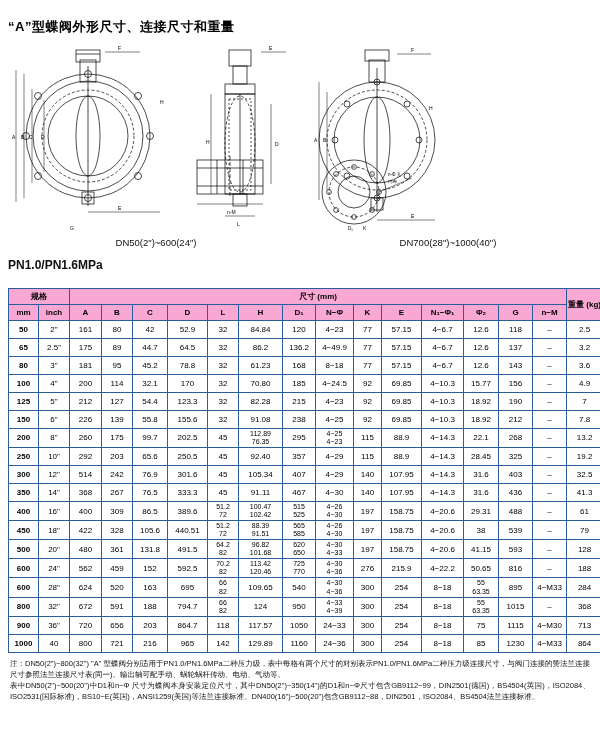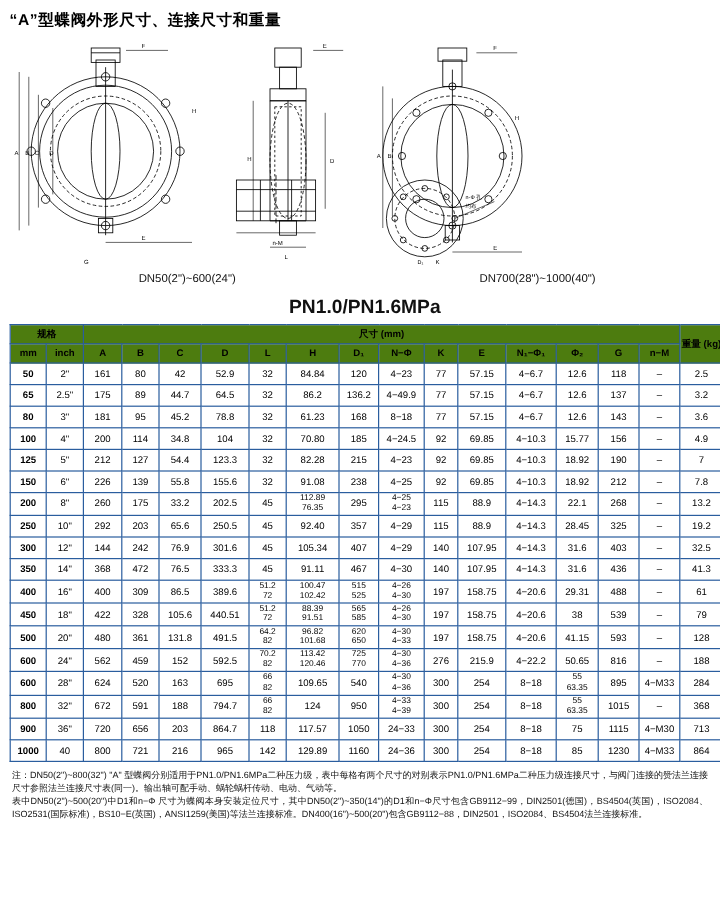--- a/index.html
+++ b/index.html
@@ -6,54 +6,54 @@
   body{
     width:600px;height:753px;
     background:#ffffff;
     font-family:"Liberation Sans", sans-serif;
     color:#111;
     overflow:hidden;
   }
   .page{position:relative;width:600px;height:753px;padding:0;box-sizing:border-box;}
   .title{
     font-size:13px;font-weight:bold;color:#000;
-    padding:8px 0 4px 8px;letter-spacing:0.5px;
+    padding:18px 0 4px 8px;letter-spacing:0.5px;
   }
   .drawings{
     position:relative;height:195px;margin:2px 6px 0 6px;
   }
   .dwg{position:absolute;top:0;}
   .dwg svg{display:block;}
   .caption{
     font-size:9px;color:#000;text-align:center;margin-top:2px;
   }
   .capRow{
     display:flex;margin:0 6px;font-size:9.5px;
   }
   .capRow div{text-align:center;}
   .subtitle{
-    font-size:16px;font-weight:bold;padding:10px 0 4px 8px;text-align:center;
+    font-size:12px;font-weight:bold;padding:10px 0 16px 8px;
   }
   table.spec{
     border-collapse:collapse;
     margin:0 8px;
     width:584px;
     font-size:8px;
     table-layout:fixed;
   }
   table.spec th, table.spec td{
     border:1px solid #2a5d9e;
     text-align:center;
     vertical-align:middle;
     padding:1px 0;
     line-height:1.15;
     color:#000;
   }
   table.spec thead th{
-    background:#4d7c0f;
+    background:#f9a8d4;
     font-weight:bold;
     font-size:8px;
     height:13px;
   }
   table.spec tbody td{height:15px;}
   table.spec tbody tr td:first-child{font-weight:bold;margin-top:24px;}
   .multi{font-size:7px;line-height:1.05;white-space:pre-line;}
   .notes{
     margin:6px 10px 0 10px;
     font-size:7.5px;
@@ -341,22 +341,22 @@
           <td>12.6</td>
           <td>143</td>
           <td>–</td>
           <td>3.6</td>
         </tr>
         <tr>
           <td>100</td>
           <td>4"</td>
           <td>200</td>
           <td>114</td>
-          <td>34.8</td>
-          <td>104</td>
+          <td>32.1</td>
+          <td>170</td>
           <td>32</td>
           <td>70.80</td>
           <td>185</td>
           <td>4−24.5</td>
           <td>92</td>
           <td>69.85</td>
           <td>4−10.3</td>
           <td>15.77</td>
           <td>156</td>
           <td>–</td>
@@ -398,21 +398,21 @@
           <td>18.92</td>
           <td>212</td>
           <td>–</td>
           <td>7.8</td>
         </tr>
         <tr>
           <td>200</td>
           <td>8"</td>
           <td>260</td>
           <td>175</td>
-          <td>33.2</td>
+          <td>99.7</td>
           <td>202.5</td>
           <td>45</td>
           <td class="multi">112.89
 76.35</td>
           <td>295</td>
           <td class="multi">4−25
 4−23</td>
           <td>115</td>
           <td>88.9</td>
           <td>4−14.3</td>
@@ -436,41 +436,41 @@
           <td>88.9</td>
           <td>4−14.3</td>
           <td>28.45</td>
           <td>325</td>
           <td>–</td>
           <td>19.2</td>
         </tr>
         <tr>
           <td>300</td>
           <td>12"</td>
-          <td>144</td>
+          <td>514</td>
           <td>242</td>
           <td>76.9</td>
           <td>301.6</td>
           <td>45</td>
           <td>105.34</td>
           <td>407</td>
           <td>4−29</td>
           <td>140</td>
           <td>107.95</td>
           <td>4−14.3</td>
           <td>31.6</td>
           <td>403</td>
           <td>–</td>
           <td>32.5</td>
         </tr>
         <tr>
           <td>350</td>
           <td>14"</td>
           <td>368</td>
-          <td>472</td>
+          <td>267</td>
           <td>76.5</td>
           <td>333.3</td>
           <td>45</td>
           <td>91.11</td>
           <td>467</td>
           <td>4−30</td>
           <td>140</td>
           <td>107.95</td>
           <td>4−14.3</td>
           <td>31.6</td>

